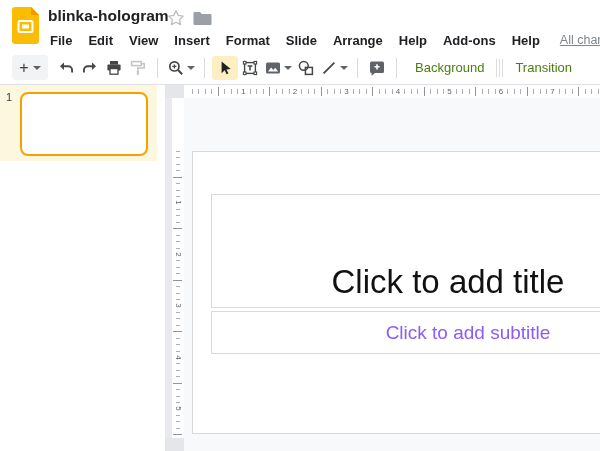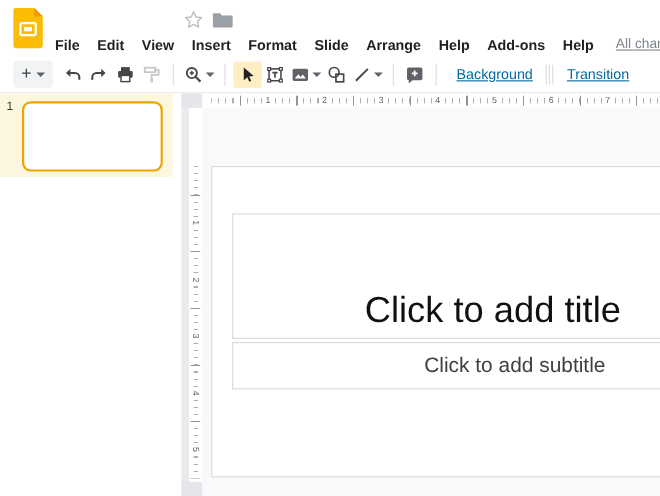--- a/index.html
+++ b/index.html
@@ -25,22 +25,22 @@
   .tb-btn { height:24px; display:flex; align-items:center; justify-content:center; border-radius:3px; }
   .icon24 { width:24px; }
   .pill { background:#f1f3f4; border-radius:4px; width:36px; height:25px; }
   .plus-glyph { font-size:16px; color:#3c4043; line-height:1; margin-right:2px; }
   .caret { width:0; height:0; border-left:4px solid transparent; border-right:4px solid transparent;
            border-top:4px solid #5f6368; margin-left:2px; }
   .sep { width:1px; height:20px; background:#dadce0; margin:0 7px; }
   .sep-sm { width:1px; height:18px; background:#dadce0; margin:0 1px; }
   .selected-tool { background:#feefc3; width:26px; }
   .with-caret { width:32px; }
-  .txt-btn { font-size:13px; color:#0369a1; padding:0 11px; height:24px; display:flex;
-             align-items:center; white-space:nowrap;text-decoration:underline; }
+  .txt-btn { font-size:13px; color:#4d7c0f; padding:0 11px; height:24px; display:flex;
+             align-items:center; white-space:nowrap; }
   svg { display:block; }
 
   
   .content { position:absolute; left:0; top:85px; width:600px; height:366px; background:#fff; }
 
   
   .filmstrip { position:absolute; left:0; top:0; width:165px; height:366px; background:#fff; }
   .strip-highlight { position:absolute; left:0; top:0; width:157px; height:76px; background:#fef7e0; }
   .slide-num { position:absolute; left:6px; top:6px; font-size:11px; font-weight:500; color:#3c4043; }
   .thumb { position:absolute; left:20px; top:7px; width:128px; height:64px; background:#fff;
@@ -72,36 +72,37 @@
            color:#5f6368; background:#fff; line-height:11px; }
 
   .page { position:absolute; left:8px; top:66px; width:520px; height:283px; background:#fff;
           border:1px solid #d6d8db; }
   .title-box { position:absolute; left:18px; top:42px; width:474px; height:114px;
                border:1px solid #d9d9d9; display:flex; align-items:flex-end; justify-content:center;
                padding-bottom:6px; }
   .title-text { font-size:33px; color:#111; white-space:nowrap;text-align:center; }
   .subtitle-box { position:absolute; left:18px; top:159px; width:474px; height:43px;
                   border:1px solid #d9d9d9; display:flex; align-items:center; justify-content:center; }
-  .subtitle-text { font-size:19px; color:#404040; white-space:nowrap;margin-left:40px; }
+  .subtitle-text { font-size:19px; color:#8b5cf6; white-space:nowrap;margin-left:40px; }
 </style>
 </head>
 <body>
 
 <div class="app">
 
   <div class="titlebar">
     <div class="logo">
       <svg width="27" height="37" viewBox="0 0 27 37">
         <path d="M3 0 h16 l8 8 v26 a3 3 0 0 1 -3 3 H3 a3 3 0 0 1 -3 -3 V3 a3 3 0 0 1 3 -3 Z" fill="#FBBC04"></path>
         <path d="M19 0 l8 8 h-8 Z" fill="#F29900"></path>
         <rect x="6.5" y="14" width="14" height="11" rx="1.5" fill="none" stroke="#fff" stroke-width="2"></rect>
         <rect x="10" y="17.5" width="7" height="4" fill="#fff"></rect>
       </svg>
     </div>
+    <span class="doc-title">blinka-hologram</span>
     <span class="star">
       <svg width="18" height="18" viewBox="0 0 18 18">
         <path d="M9 1.8 l2.2 4.6 5 .7 -3.6 3.5 .9 5 -4.5-2.4 -4.5 2.4 .9-5 -3.6-3.5 5-.7 Z" fill="none" stroke="#b9bdc3" stroke-width="1.3" stroke-linejoin="round"></path>
       </svg>
     </span>
     <span class="folder">
       <svg width="19" height="16" viewBox="0 0 19 16">
         <path d="M1.5 2 h5.5 l1.8 2 h8.7 a1 1 0 0 1 1 1 v9 a1 1 0 0 1 -1 1 H1.5 a1 1 0 0 1 -1 -1 V3 a1 1 0 0 1 1 -1 Z" fill="#9aa0a6"></path>
       </svg>
     </span>

